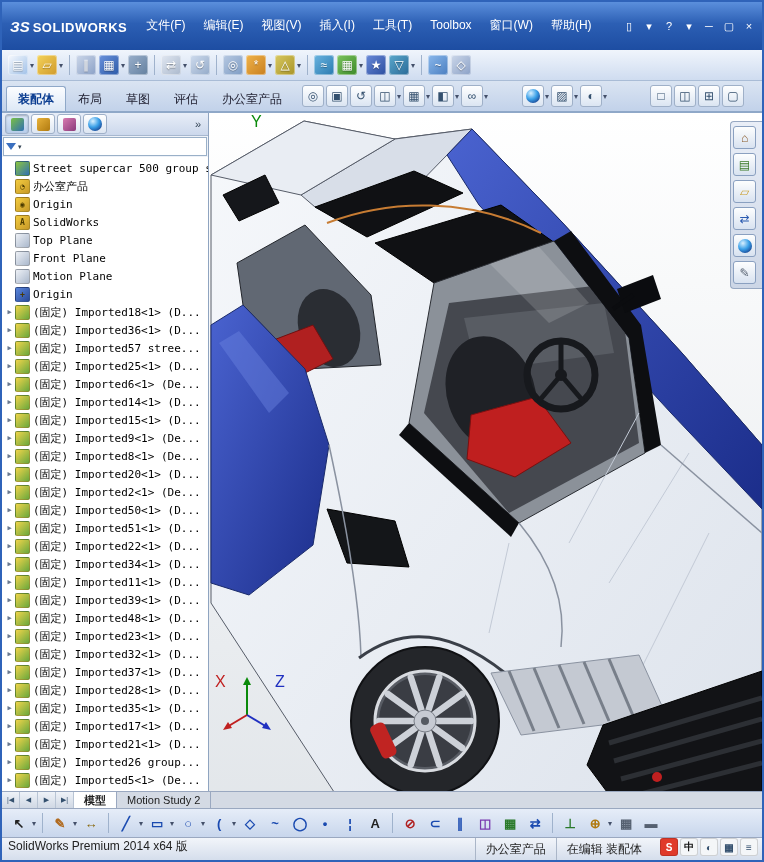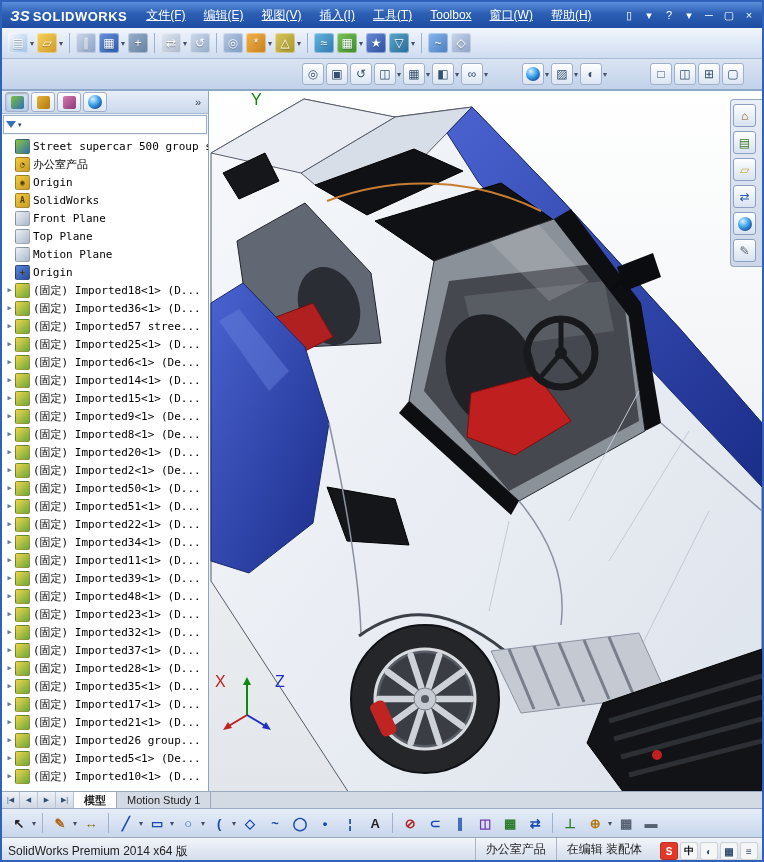--- a/index.html
+++ b/index.html
@@ -1,24 +1,24 @@
 <!DOCTYPE html>
 <html><head>
 <meta charset="utf-8">
 <style>
   html,body{margin:0;padding:0;background:#9aa8bc;}
   body{width:764px;height:862px;overflow:hidden;font-family:"Liberation Sans",sans-serif;-webkit-font-smoothing:antialiased;}
   .window{position:absolute;left:0;top:0;width:760px;height:858px;border:2px solid #2f63b9;display:flex;flex-direction:column;background:#dce6f4;}
 
   
-  .titlebar{height:26px;flex:none;background:linear-gradient(#5b8fdc,#2c5fb4 45%,#1d4da2);display:flex;align-items:center;color:#fff;padding:0 4px;}
+  .titlebar{height:32px;flex:none;background:linear-gradient(#5b8fdc,#2c5fb4 45%,#1d4da2);display:flex;align-items:center;color:#fff;padding:8px 4px;}
   .logo{display:flex;align-items:baseline;gap:3px;margin:0 10px 0 4px;}
   .logo-mark{font-style:italic;font-weight:bold;font-size:15px;}
   .logo-text{font-weight:bold;font-size:13px;letter-spacing:.5px;}
-  .menus{display:flex;height:100%;align-items:center;text-decoration:underline;}
+  .menus{display:flex;height:100%;align-items:flex-start;}
   .menu-item{padding:0 9px;font-size:12px;line-height:30px;cursor:default;}
   .tb-controls{margin-left:auto;display:flex;align-items:center;gap:2px;}
   .tb-ctl{min-width:18px;height:18px;display:flex;align-items:center;justify-content:center;font-size:11px;color:#fff;border-radius:2px;}
 
   
   .toolbar{height:30px;flex:none;background:linear-gradient(#f0f5fc,#cfdcf0);border-bottom:1px solid #a9bcd6;display:flex;align-items:center;padding:0 6px;gap:3px;}
   .tbi{width:20px;height:20px;border-radius:3px;display:flex;align-items:center;justify-content:center;font-size:12px;color:#fff;text-shadow:0 1px 1px rgba(0,0,0,.35);box-shadow:inset 0 0 0 1px rgba(255,255,255,.4);cursor:default;flex:none;}
   .ddarrow{font-size:8px;color:#44506a;margin-left:-1px;flex:none;}
   .tb-sep{width:1px;height:20px;background:#9fb2cc;margin:0 3px;flex:none;}
 
@@ -62,21 +62,21 @@
   .bottomtabs{height:16px;flex:none;background:#d4dae4;border-top:1px solid #9aa8c0;display:flex;align-items:stretch;font-size:11px;}
   .navbtn{width:17px;display:flex;align-items:center;justify-content:center;font-size:7px;color:#34506e;background:linear-gradient(#eef2f8,#d0d8e4);border-right:1px solid #b8c4d4;}
   .btab{padding:0 10px;display:flex;align-items:center;border-right:1px solid #9aa8c0;color:#222;cursor:default;}
   .btab.active{background:#fff;font-weight:bold;}
 
   
   .sketchbar{height:28px;flex:none;background:linear-gradient(#e6edf8,#c8d6ec);border-top:1px solid #9aa8c0;display:flex;align-items:center;padding:0 6px;gap:3px;}
   .ski{width:20px;height:20px;border:1px solid transparent;border-radius:3px;display:flex;align-items:center;justify-content:center;font-size:13px;font-weight:bold;flex:none;}
 
   
-  .statusbar{height:22px;flex:none;background:linear-gradient(#f2f5fa,#d5deec);border-top:1px solid #9aa8c0;display:flex;align-items:flex-end;font-size:12px;color:#222;padding-left:6px;}
+  .statusbar{height:22px;flex:none;background:linear-gradient(#f2f5fa,#d5deec);border-top:1px solid #9aa8c0;display:flex;align-items:flex-start;font-size:12px;color:#222;padding-left:6px;}
   .sb-left{flex:none;}
   .sb-spacer{flex:1;}
   .scell{border-left:1px solid #aab6c8;padding:0 10px;height:100%;display:flex;align-items:center;flex:none;}
   .tray{display:flex;gap:2px;margin:0 4px 0 8px;flex:none;}
   .trayic{width:16px;height:16px;border-radius:3px;font-size:10px;font-weight:bold;display:flex;align-items:center;justify-content:center;border:1px solid rgba(0,0,0,.15);}
 </style>
 </head>
 <body>
 
 <div class="window">
@@ -133,20 +133,27 @@
       <span class="ddarrow">▾</span>
       <div class="tbi" style="background: linear-gradient(135deg, rgb(106, 138, 216), rgb(44, 78, 160));">★</div>
       <div class="tbi" style="background: linear-gradient(135deg, rgb(90, 168, 204), rgb(42, 106, 152));">▽</div>
       <span class="ddarrow">▾</span>
       <div class="tb-sep"></div>
       <div class="tbi" style="background: linear-gradient(135deg, rgb(138, 184, 236), rgb(74, 126, 192));">~</div>
       <div class="tbi" style="background: linear-gradient(135deg, rgb(205, 216, 234), rgb(138, 160, 198));">◇</div>
     </div>
 
   <div class="cmrow">
+    <div class="cmtabs" id="cm-tabs">
+        <div class="cmtab active">装配体</div>
+        <div class="cmtab">布局</div>
+        <div class="cmtab">草图</div>
+        <div class="cmtab">评估</div>
+        <div class="cmtab">办公室产品</div>
+      </div>
     <div class="headsup hg1" id="headsup1">
         <div class="hib">◎</div>
         <div class="hib">▣</div>
         <div class="hib">↺</div>
         <div class="hib">◫</div>
         <span class="ddarrow">▾</span>
         <div class="hib">▦</div>
         <span class="ddarrow">▾</span>
         <div class="hib">◧</div>
         <span class="ddarrow">▾</span>
@@ -211,26 +218,26 @@
             <span class="tlab">Origin</span>
           </div>
           <div class="trow">
             <span class="texp"></span>
             <span class="tico" style="background: linear-gradient(135deg, rgb(243, 203, 63), rgb(200, 154, 40));">A</span>
             <span class="tlab">SolidWorks</span>
           </div>
           <div class="trow">
             <span class="texp"></span>
             <span class="tico" style="background: linear-gradient(135deg, rgb(238, 241, 246), rgb(170, 184, 204));"></span>
+            <span class="tlab">Top Plane</span>
+          </div>
+          <div class="trow">
+            <span class="texp"></span>
+            <span class="tico" style="background: linear-gradient(135deg, rgb(238, 241, 246), rgb(170, 184, 204));"></span>
             <span class="tlab">Front Plane</span>
-          </div>
-          <div class="trow">
-            <span class="texp"></span>
-            <span class="tico" style="background: linear-gradient(135deg, rgb(238, 241, 246), rgb(170, 184, 204));"></span>
-            <span class="tlab">Top Plane</span>
           </div>
           <div class="trow">
             <span class="texp"></span>
             <span class="tico" style="background: linear-gradient(135deg, rgb(238, 241, 246), rgb(170, 184, 204));"></span>
             <span class="tlab">Motion Plane</span>
           </div>
           <div class="trow">
             <span class="texp"></span>
             <span class="tico" style="background: linear-gradient(135deg, rgb(90, 134, 220), rgb(42, 74, 152));">+</span>
             <span class="tlab">Origin</span>
@@ -532,21 +539,21 @@
 
   <div class="bottomtabs">
     <span id="tab-nav" style="display:flex;">
         <div class="navbtn">|◀</div>
         <div class="navbtn">◀</div>
         <div class="navbtn">▶</div>
         <div class="navbtn">▶|</div>
       </span>
     <span id="doc-tabs" style="display:flex;">
         <div class="btab active">模型</div>
-        <div class="btab">Motion Study 1</div>
+        <div class="btab">Motion Study 2</div>
       </span>
   </div>
 
   <div class="sketchbar" id="sketch-toolbar">
       <div class="ski" style="color: rgb(34, 34, 34);">↖</div>
       <span class="ddarrow">▾</span>
       <div class="tb-sep"></div>
       <div class="ski" style="color: rgb(176, 106, 31);">✎</div>
       <span class="ddarrow">▾</span>
       <div class="ski" style="color: rgb(138, 106, 16);">↔</div>

